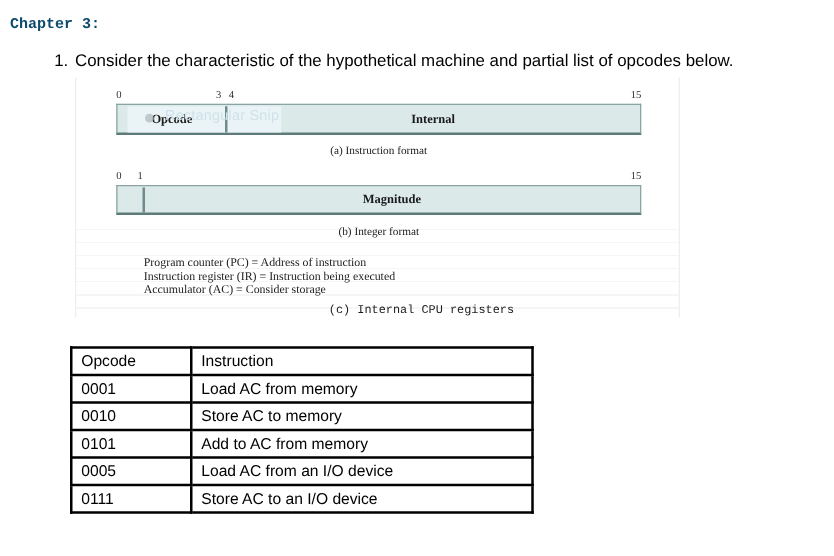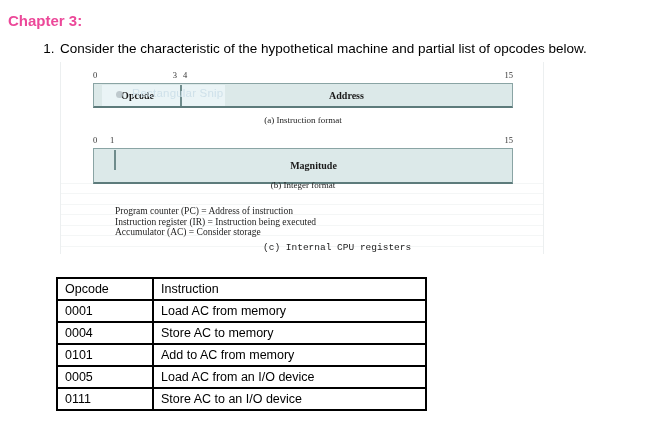--- a/index.html
+++ b/index.html
@@ -14,21 +14,21 @@
     --ink: #111111;
   }
   * { margin:0; padding:0; box-sizing:border-box; }
   body { background:#ffffff; }
   #canvas {
     position:relative; width:667px; height:445px; background:#ffffff;
     font-family:"Liberation Sans", sans-serif; color:var(--ink); overflow:hidden;
   }
   .heading {
     position:absolute; left:8px; top:12px;
-    font-size:15px; font-weight:bold; color:#ec4899;
+    font-size:12px; font-weight:bold; color:#0c4a6e;font-family:Liberation Mono, monospace;
   }
   .question { position:absolute; left:38px; top:41px; font-size:13.5px; color:#000;text-align:center; }
   .q-num { display:inline-block; width:22px; }
 
   
   .artifact-vline { position:absolute; width:1px; background:#eceff0; }
   .artifact-stripes {
     position:absolute; left:61px; top:183px; width:482px; height:72px;
     background:repeating-linear-gradient(to bottom, #f4f6f6 0px, #f4f6f6 1px, transparent 1px, transparent 10.5px);
   }
@@ -99,36 +99,36 @@
     <span class="bit-label" style="left:93px; top:70px;">0</span>
     <span class="bit-label" style="left:166px; top:70px; width:11px; text-align:right;">3</span>
     <span class="bit-label" style="left:183px; top:70px;">4</span>
     <span class="bit-label" style="left:498px; top:70px; width:15px; text-align:right;">15</span>
 
     <div class="fmt-box" style="top:83px; height:25px;">
       <div class="fmt-cell cell-opcode">
         <span>Opcode</span>
       </div>
       <div class="fmt-cell cell-grow">
-        <span>Address</span>
+        <span>Internal</span>
       </div>
     </div>
     <div class="snip-overlay"></div>
     <div class="divider-a"></div>
     <div class="snip-dot"></div>
     <div class="snip-watermark">Rectangular Snip</div>
     <div class="fig-caption" style="top:115px;">(a) Instruction format</div>
   </div>
 
   <div>
     <span class="bit-label" style="left:93px; top:135px;">0</span>
     <span class="bit-label" style="left:110px; top:135px;">1</span>
     <span class="bit-label" style="left:498px; top:135px; width:15px; text-align:right;">15</span>
 
-    <div class="fmt-box" style="top:148px; height:36px;">
+    <div class="fmt-box" style="top:148px; height:24px;">
       <div class="fmt-cell cell-sign"></div>
       <div class="fmt-cell cell-grow">
         <span>Magnitude</span>
       </div>
     </div>
     <div class="divider-b"></div>
     <div class="fig-caption" style="top:180px;">(b) Integer format</div>
   </div>
 
   <div class="registers">
@@ -142,21 +142,21 @@
     <tbody>
       <tr>
         <td class="col-op">Opcode</td>
         <td>Instruction</td>
       </tr>
       <tr>
         <td class="col-op">0001</td>
         <td>Load AC from memory</td>
       </tr>
       <tr>
-        <td class="col-op">0004</td>
+        <td class="col-op">0010</td>
         <td>Store AC to memory</td>
       </tr>
       <tr>
         <td class="col-op">0101</td>
         <td>Add to AC from memory</td>
       </tr>
       <tr>
         <td class="col-op">0005</td>
         <td>Load AC from an I/O device</td>
       </tr>

